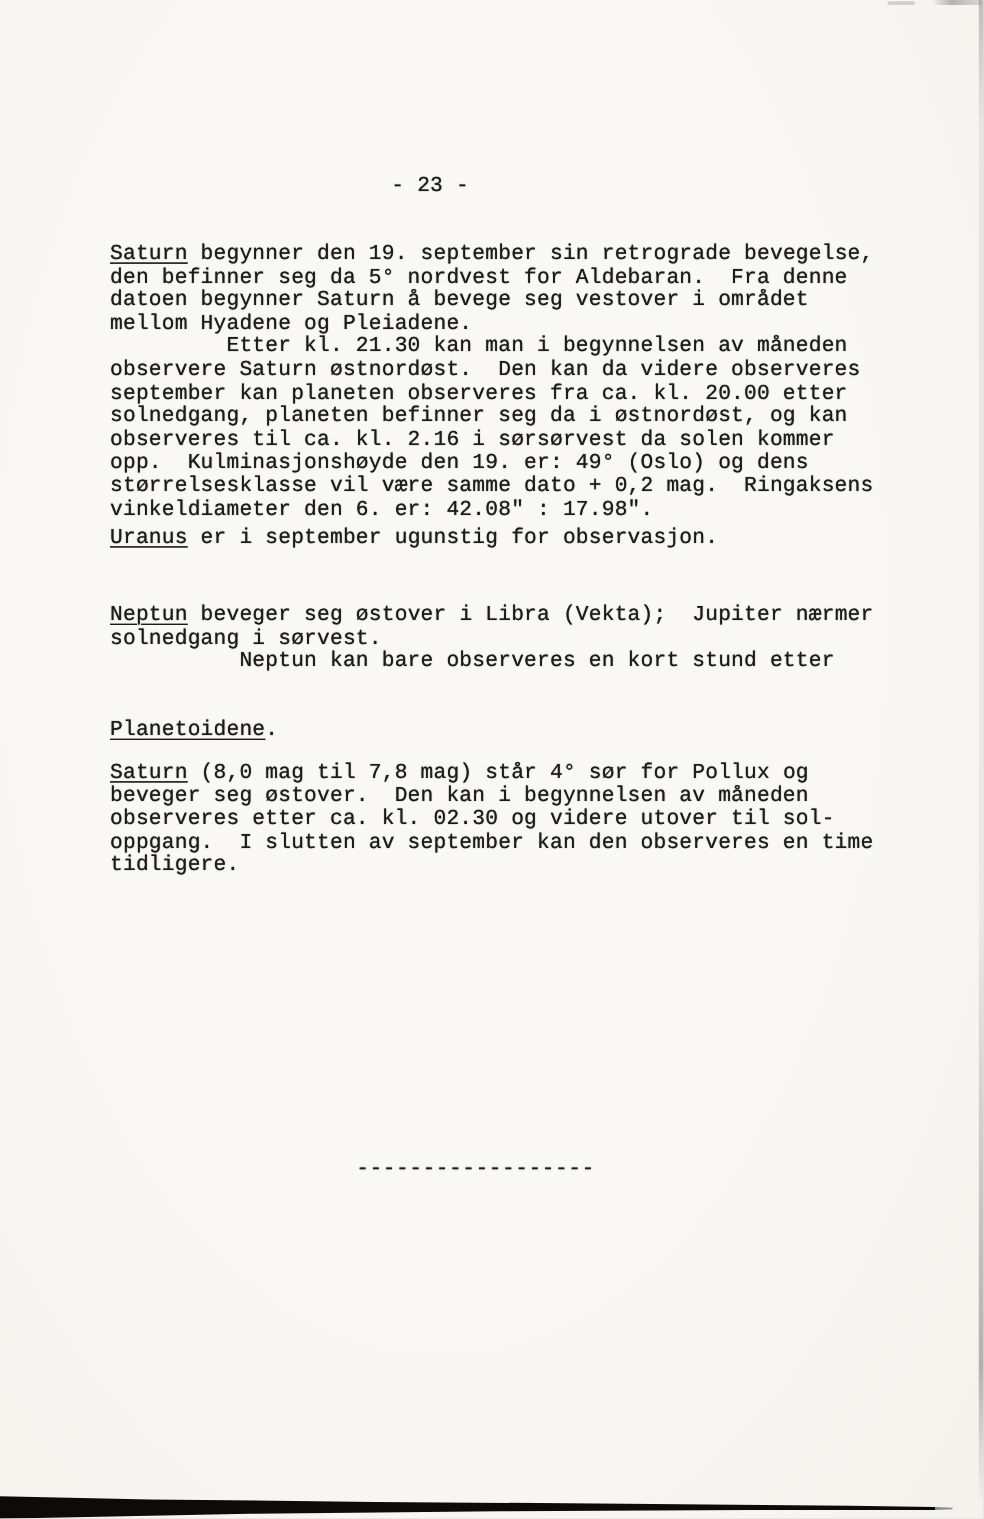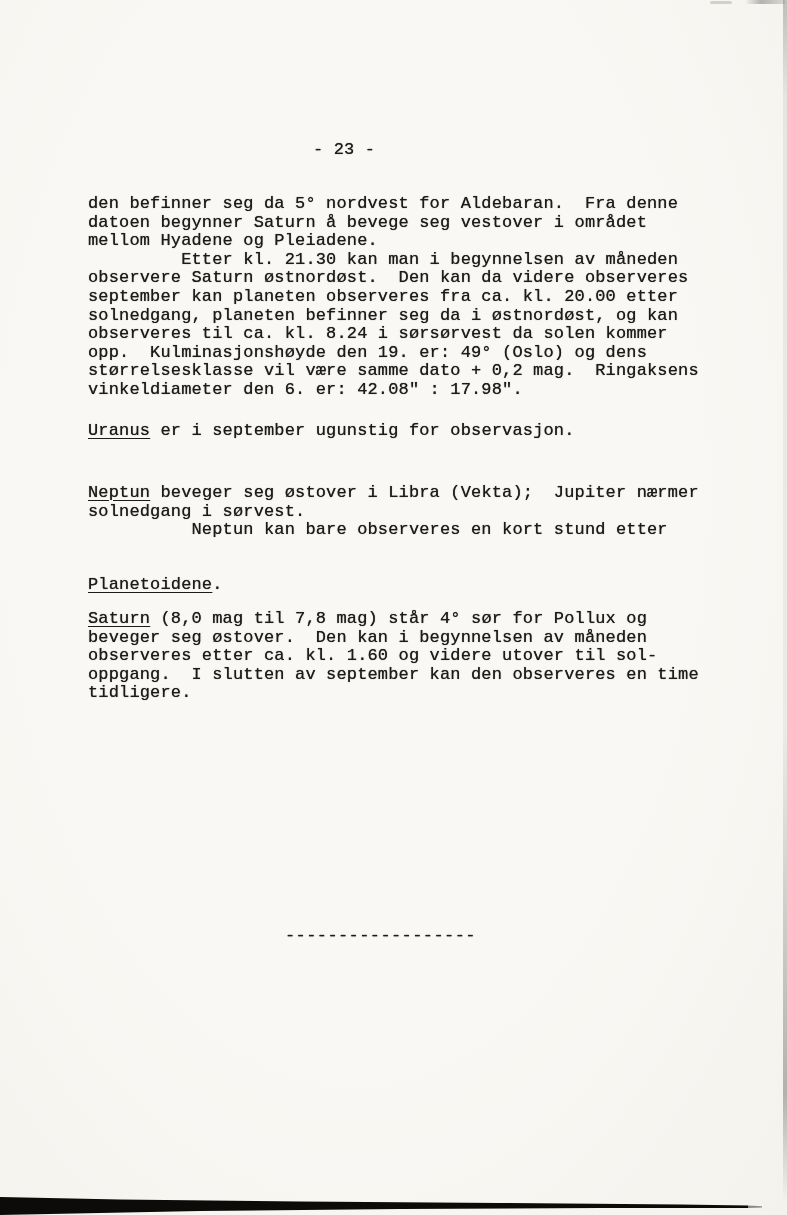--- a/index.html
+++ b/index.html
@@ -51,28 +51,29 @@
   .bottom-wedge { position: absolute; left: 0; bottom: 0; width: 787px; height: 26px; }
 </style>
 </head>
 <body>
 
 <div class="page">
 
   <div class="pagenum txt">- 23 -</div>
 
   <div class="block txt" style="top:195px">
+    <div class="ln"><span class="u">Saturn</span><span> begynner den 19. september sin retrograde bevegelse,</span></div>
     <div class="ln">den befinner seg da 5° nordvest for Aldebaran.  Fra denne</div>
     <div class="ln">datoen begynner Saturn å bevege seg vestover i området</div>
     <div class="ln">mellom Hyadene og Pleiadene.</div>
     <div class="ln">         Etter kl. 21.30 kan man i begynnelsen av måneden</div>
     <div class="ln">observere Saturn østnordøst.  Den kan da videre observeres</div>
     <div class="ln">september kan planeten observeres fra ca. kl. 20.00 etter</div>
     <div class="ln">solnedgang, planeten befinner seg da i østnordøst, og kan</div>
-    <div class="ln">observeres til ca. kl. 8.24 i sørsørvest da solen kommer</div>
+    <div class="ln">observeres til ca. kl. 2.16 i sørsørvest da solen kommer</div>
     <div class="ln">opp.  Kulminasjonshøyde den 19. er: 49° (Oslo) og dens</div>
     <div class="ln">størrelsesklasse vil være samme dato + 0,2 mag.  Ringaksens</div>
     <div class="ln">vinkeldiameter den 6. er: 42.08" : 17.98".</div>
   </div>
 
   <div class="block txt" style="top:422px">
     <div class="ln"><span class="u">Uranus</span><span> er i september ugunstig for observasjon.</span></div>
   </div>
 
   <div class="block txt" style="top:484px">
@@ -81,21 +82,21 @@
     <div class="ln">          Neptun kan bare observeres en kort stund etter</div>
   </div>
 
   <div class="block txt" style="top:576px">
     <div class="ln"><span class="u">Planetoidene</span><span>.</span></div>
   </div>
 
   <div class="block txt" style="top:610px">
     <div class="ln"><span class="u">Saturn</span><span> (8,0 mag til 7,8 mag) står 4° sør for Pollux og</span></div>
     <div class="ln">beveger seg østover.  Den kan i begynnelsen av måneden</div>
-    <div class="ln">observeres etter ca. kl. 1.60 og videre utover til sol-</div>
+    <div class="ln">observeres etter ca. kl. 02.30 og videre utover til sol-</div>
     <div class="ln">oppgang.  I slutten av september kan den observeres en time</div>
     <div class="ln">tidligere.</div>
   </div>
 
   <div class="divider">------------------</div>
 
   <div class="right-edge"></div>
   <div class="smudge-tr"></div>
   <div class="smudge-tr2"></div>
   <svg class="bottom-wedge" viewBox="0 0 787 26" preserveAspectRatio="none" xmlns="http://www.w3.org/2000/svg">

